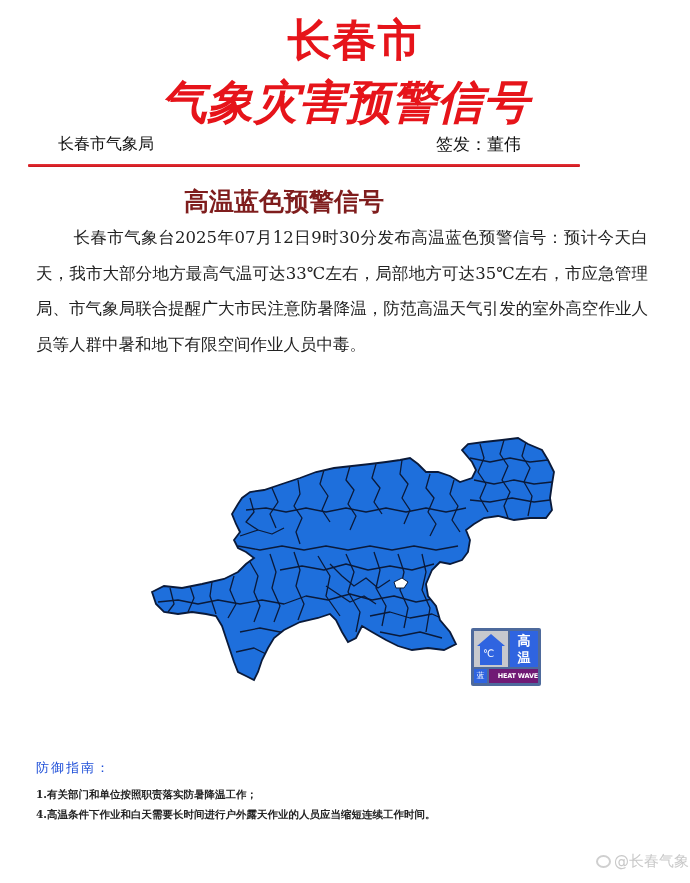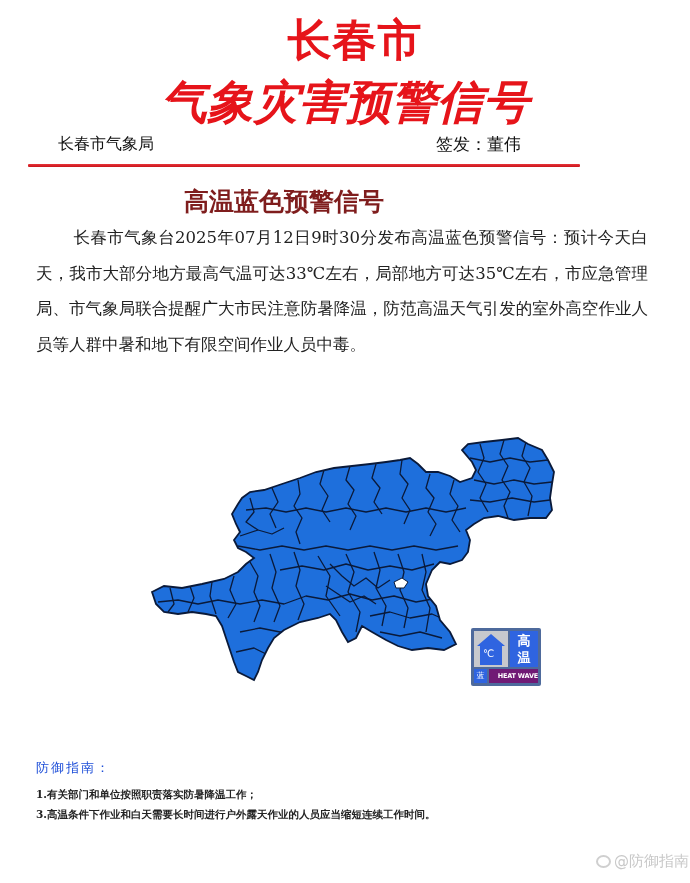--- a/index.html
+++ b/index.html
@@ -103,16 +103,16 @@
     <div>高</div>
     <div>温</div>
   </div>
   <div class="lvl-box">蓝</div>
   <div class="en-box">HEAT WAVE</div>
 </div>
 
 <div class="guide-title">防御指南：</div>
 <ul class="guide-list">
   <li>1.有关部门和单位按照职责落实防暑降温工作；</li>
-  <li>3.高温条件下作业和白天需要长时间进行户外露天作业的人员应当缩短连续工作时间。</li>
+  <li>4.高温条件下作业和白天需要长时间进行户外露天作业的人员应当缩短连续工作时间。</li>
 </ul>
 
-<div class="watermark"><span class="wb"></span><span>@防御指南</span></div>
+<div class="watermark"><span class="wb"></span><span>@长春气象</span></div>
 
 </body></html>

